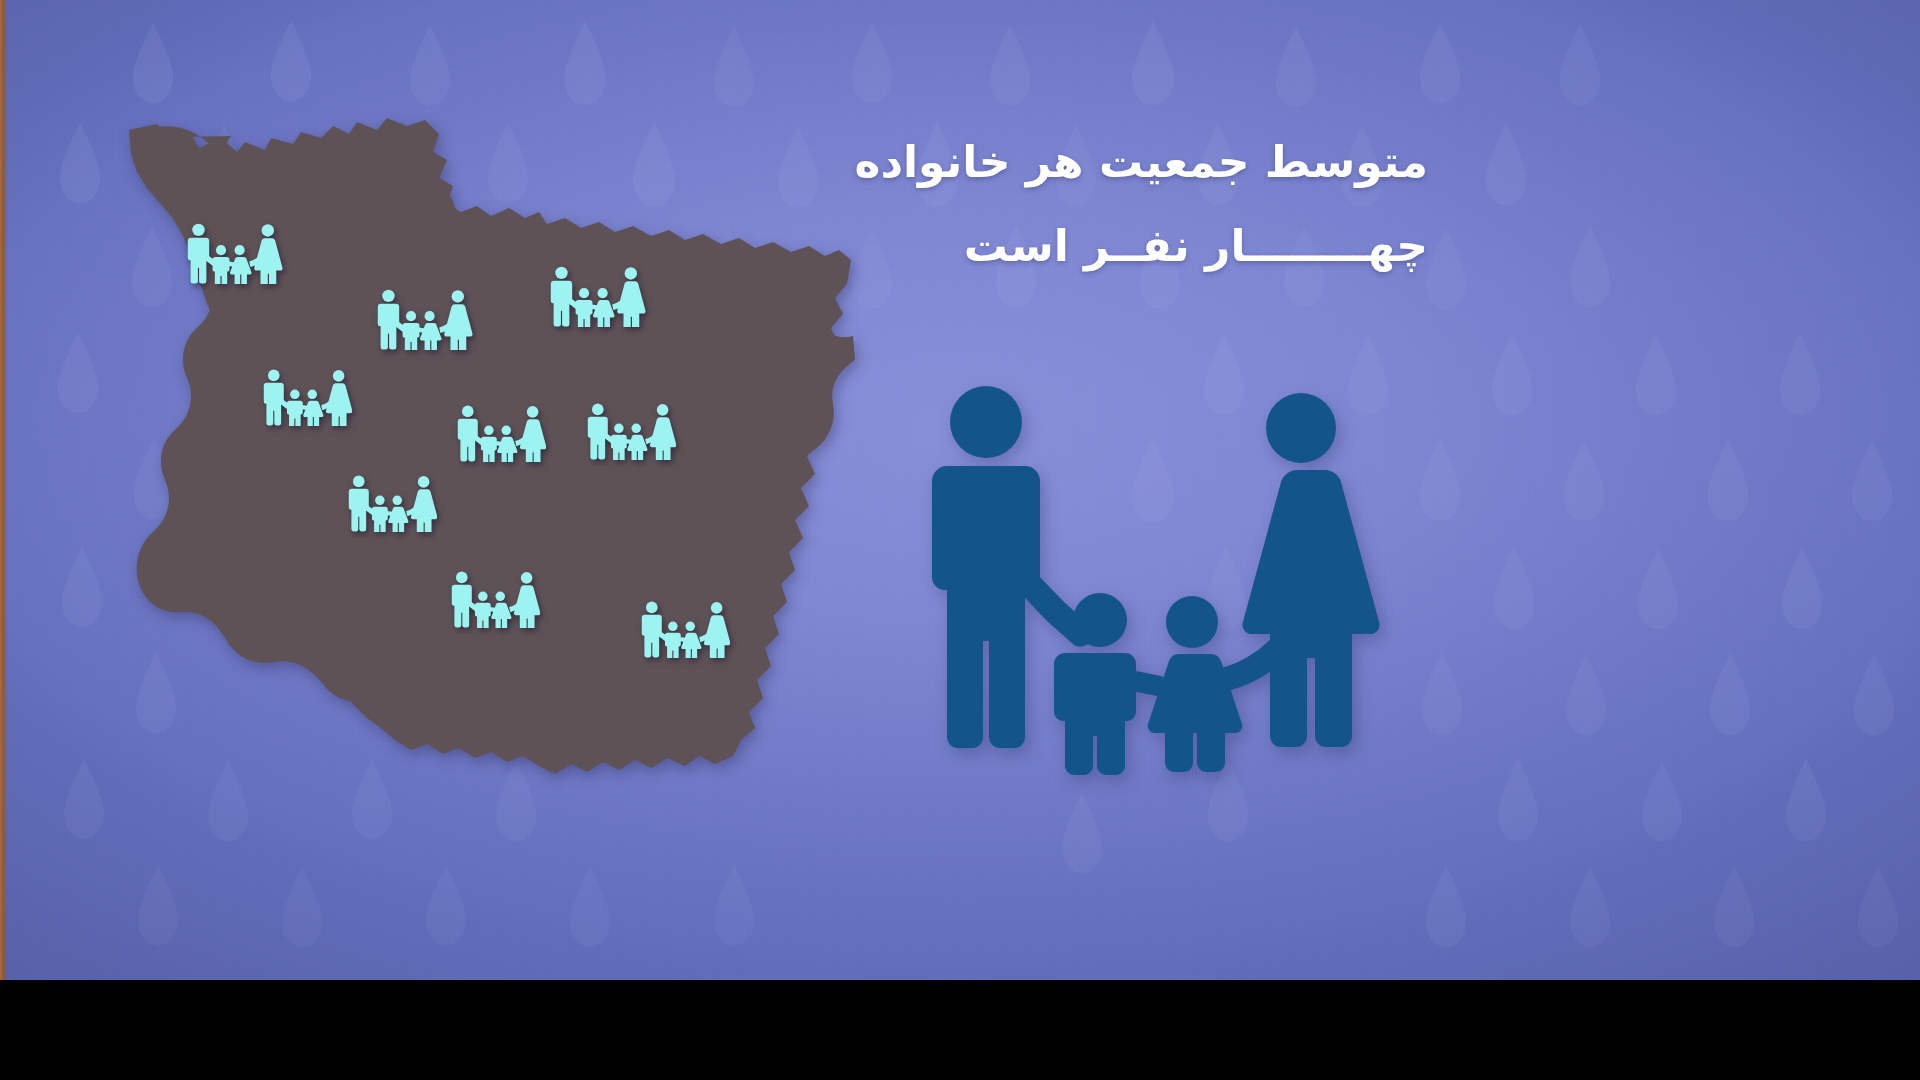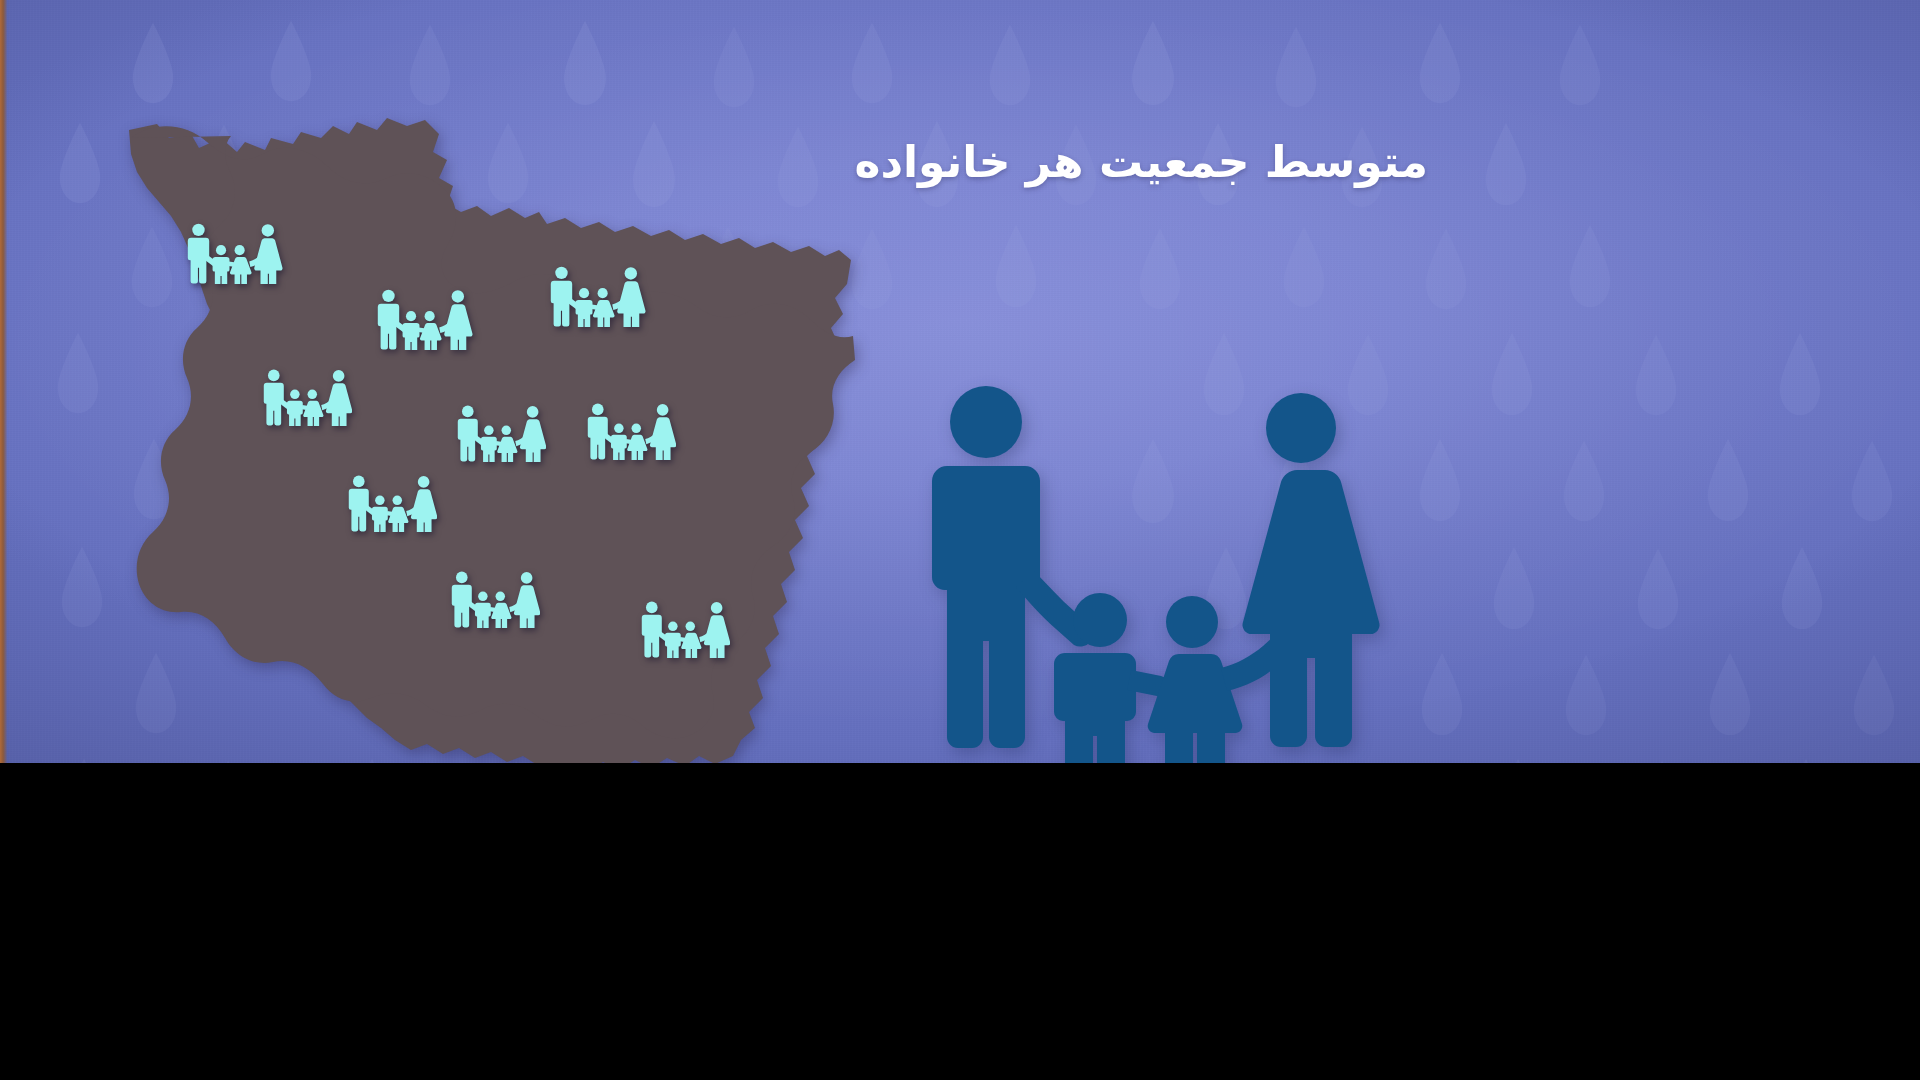--- a/index.html
+++ b/index.html
@@ -1,20 +1,20 @@
 <!DOCTYPE html>
 <html lang="fa"><head>
 <meta charset="utf-8">
 <title>Infographic</title>
 <style>
   html,body{margin:0;padding:0;background:#000;}
   *{box-sizing:border-box;}
   #stage{
     position:relative;
-    width:1920px;height:763px;
+    width:1920px;height:980px;
     overflow:hidden;
     font-family:"DejaVu Sans", sans-serif;
     background:#6f7bc9;
   }
   
   .bg-base{
     position:absolute;inset:0;
     background:
       radial-gradient(ellipse 60% 55% at 50% 42%, #8189d8 0%, #7a83d2 38%, #6d77c6 72%, #646fbe 100%);
   }
@@ -735,16 +735,17 @@
         <path d="M392,92 h48 a17,17 0 0 1 16,12 l38,140 a9,9 0 0 1 -9,12 h-18
                  v102 a11,11 0 0 1 -11,11 h-15 a11,11 0 0 1 -11,-11 v-78 h-8
                  v78 a11,11 0 0 1 -11,11 h-15 a11,11 0 0 1 -11,-11 v-102 h-18
                  a9,9 0 0 1 -9,-12 l38,-140 a17,17 0 0 1 16,-12 z"></path>
       </g>
     </svg>
   </div>
 
   <div id="headline">
     <span class="ln ln1">متوسط جمعیت  هر خانواده</span>
+    <span class="ln ln2">چهــــــــار نفــر است</span>
   </div>
 
 
 </div>
 
 </body></html>

